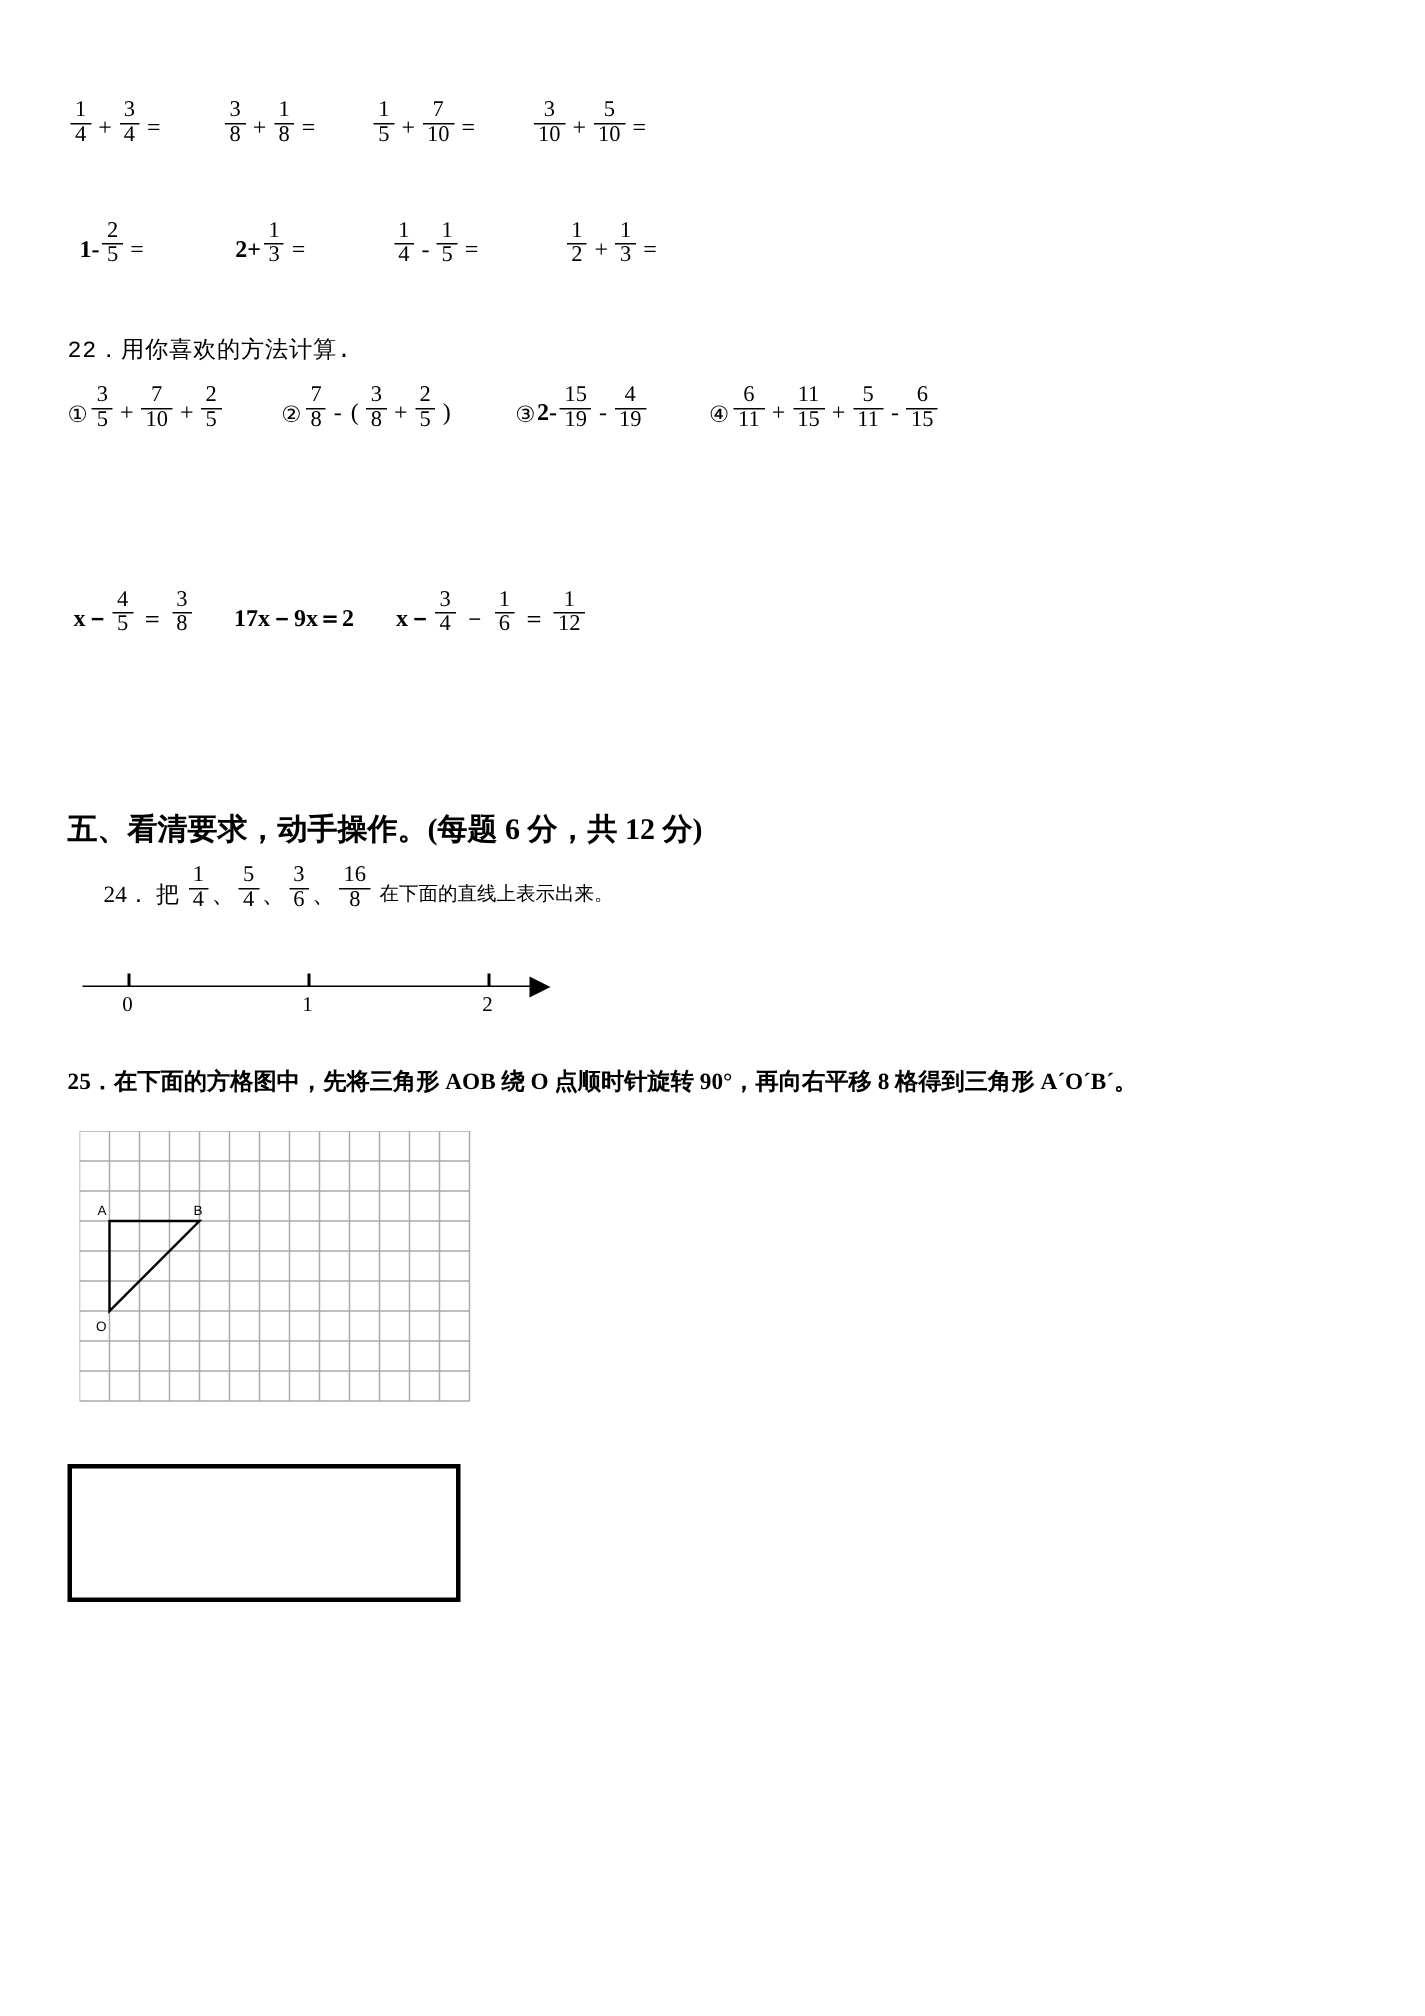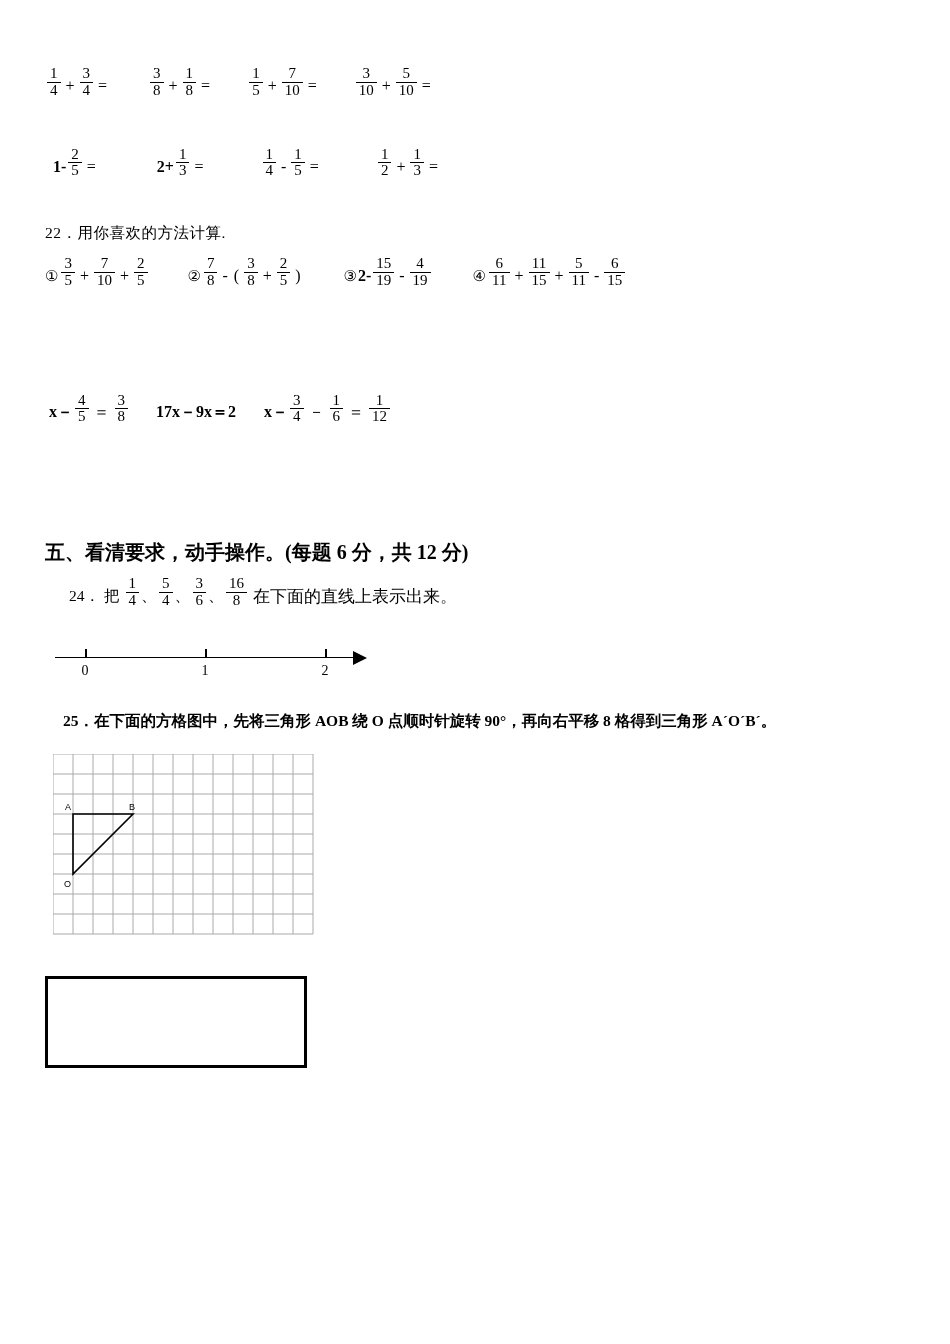--- a/index.html
+++ b/index.html
@@ -75,20 +75,21 @@
   }
 
   .row1 { margin-top: 6px; }
   .row2 { margin-top: 48px; }
 
   .qhead {
     font-size: 15.5px;
     margin-top: 44px;
     margin-bottom: 10px;
     letter-spacing: 0.5px;
+    font-family: Liberation Mono, monospace;
   }
 
   .section-title {
     font-size: 20px;
     font-weight: bold;
     margin-top: 40px;
     margin-bottom: 6px;
   }
 
   .circnum {
@@ -155,21 +156,20 @@
     margin-left: 0px;
     width: 262px;
     height: 92px;
     border: 3px solid #000;
     box-sizing: border-box;
   }
 
   .qline {
     font-size: 15.5px;
     margin-top: 8px;
-    margin-left: 18px;
   }
 
   .eq-row {
     margin-top: 12px;
     white-space: nowrap;
   }
   .eq-item {
     display: inline-block;
     vertical-align: middle;
     margin-right: 22px;
@@ -263,21 +263,21 @@
     </div>
 
     <div class="spacer-md"></div>
 
     <div class="section-title">五、看清要求，动手操作。(每题 6 分，共 12 分)</div>
 
     <div class="eq-row" style="margin-top:10px;margin-left:24px;">
       <span class="lead" style="font-weight:normal; font-size:15.5px;">24．</span>
       <span class="lead" style="font-weight:normal; font-size:15.5px;">把</span>
       <span class="frac"><span class="num">1</span><span class="den">4</span></span><span class="lead" style="font-weight:normal;">、</span><span class="frac"><span class="num">5</span><span class="den">4</span></span><span class="lead" style="font-weight:normal;">、</span><span class="frac"><span class="num">3</span><span class="den">6</span></span><span class="lead" style="font-weight:normal;">、</span><span class="frac"><span class="num">16</span><span class="den">8</span></span>
-      <span class="lead" style="font-weight:normal; font-size:17px;">在下面的直线上表示出来。</span>
+      <span class="lead" style="font-weight:normal; font-size:13px;">在下面的直线上表示出来。</span>
     </div>
 
     <div class="numline-wrap">
       <div class="numline"></div>
       <div class="arrowhead"></div>
 
       <div class="tick" style="left:30px;"></div>
       <div class="ticklabel" style="left:30px;">0</div>
 
       <div class="tick" style="left:150px;"></div>

